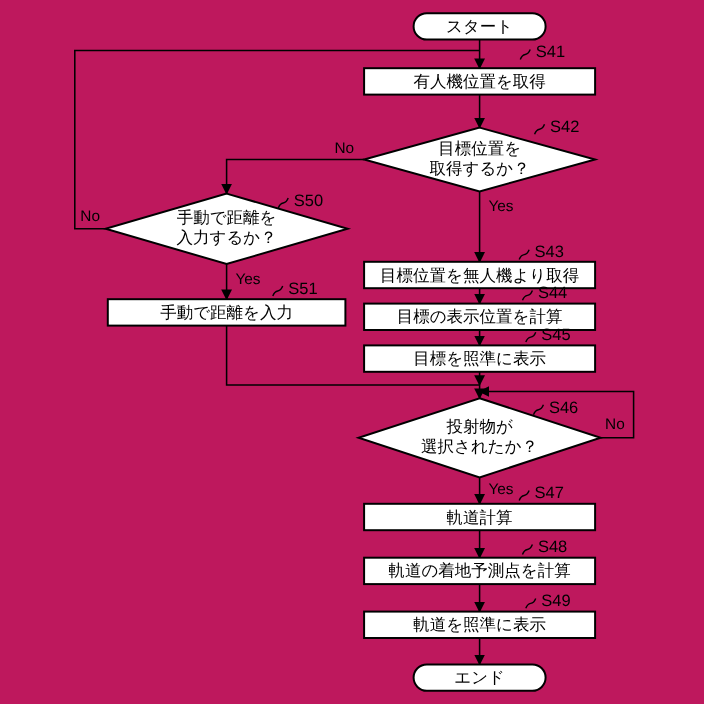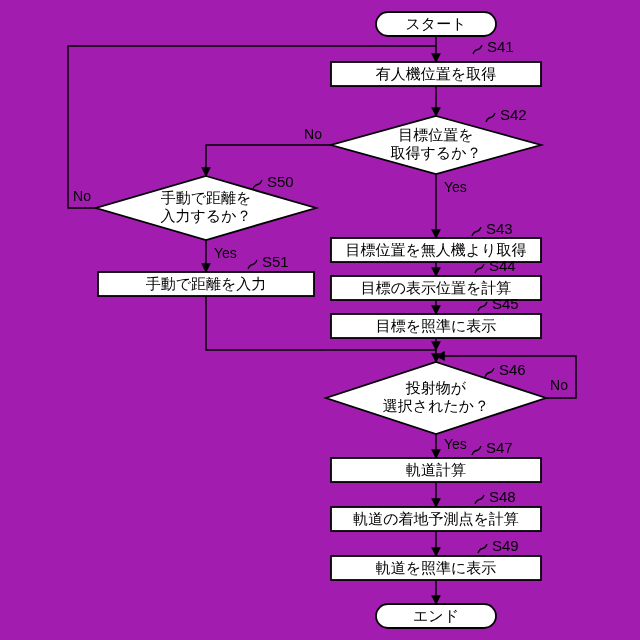--- a/index.html
+++ b/index.html
@@ -3,21 +3,21 @@
 <meta charset="utf-8">
 <style>
   html, body {
     margin: 0;
     padding: 0;
     background: #ffffff;
   }
   .canvas {
     width: 640px;
     height: 640px;
-    background: #a21caf;
+    background: #be185d;
     position: relative;
     font-family: "Liberation Sans", sans-serif;
   }
   svg {
     display: block;
   }
   .shape {
     fill: #ffffff;
     stroke: #000000;
     stroke-width: 1.8;

